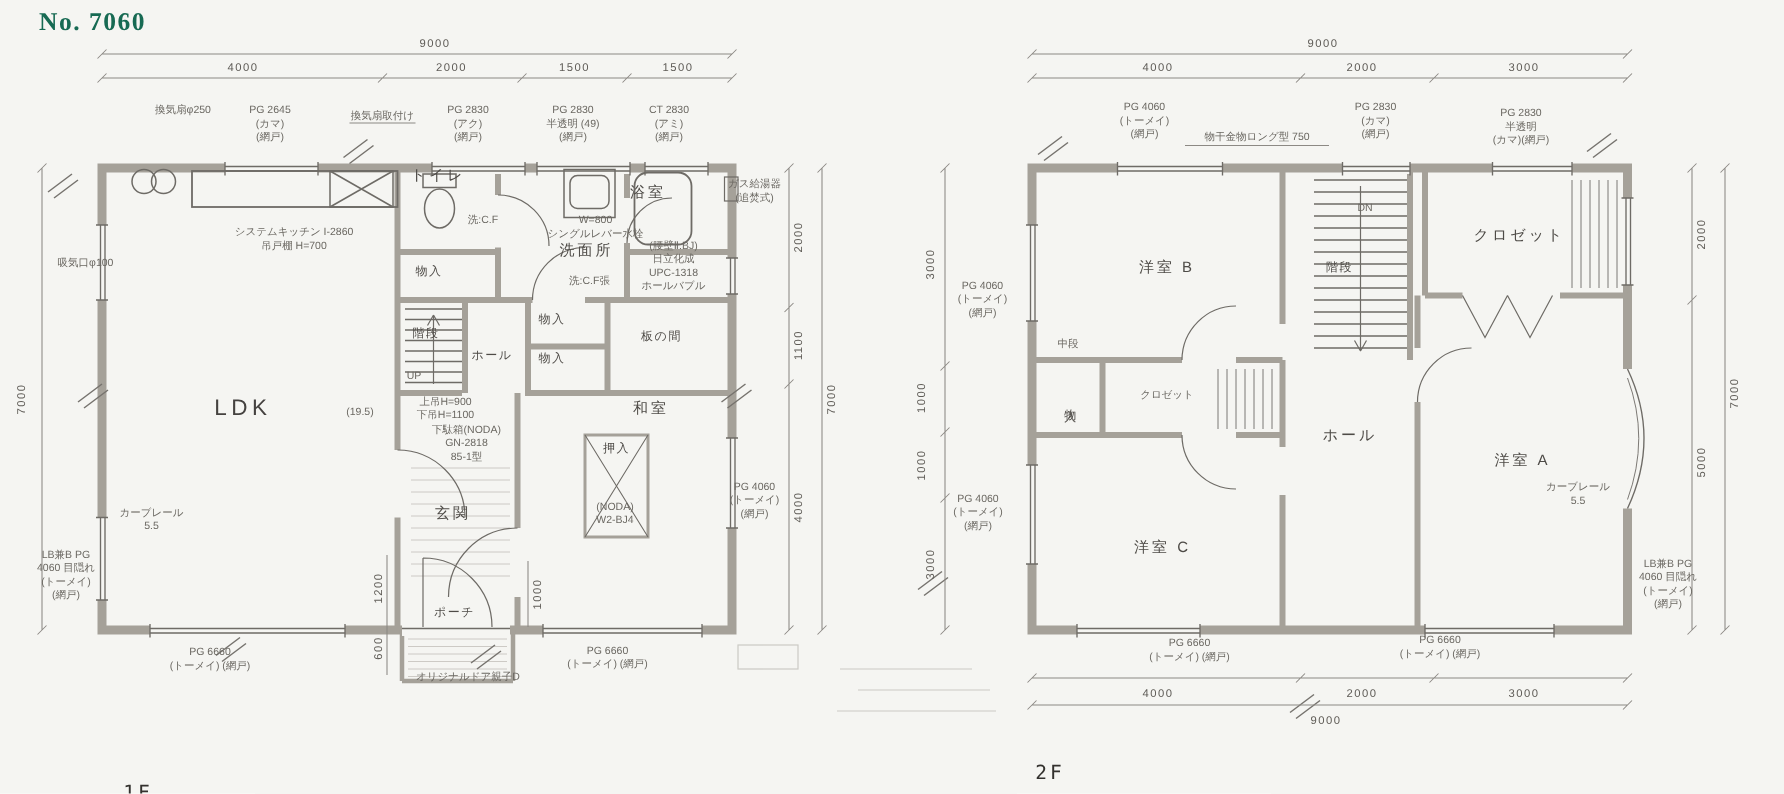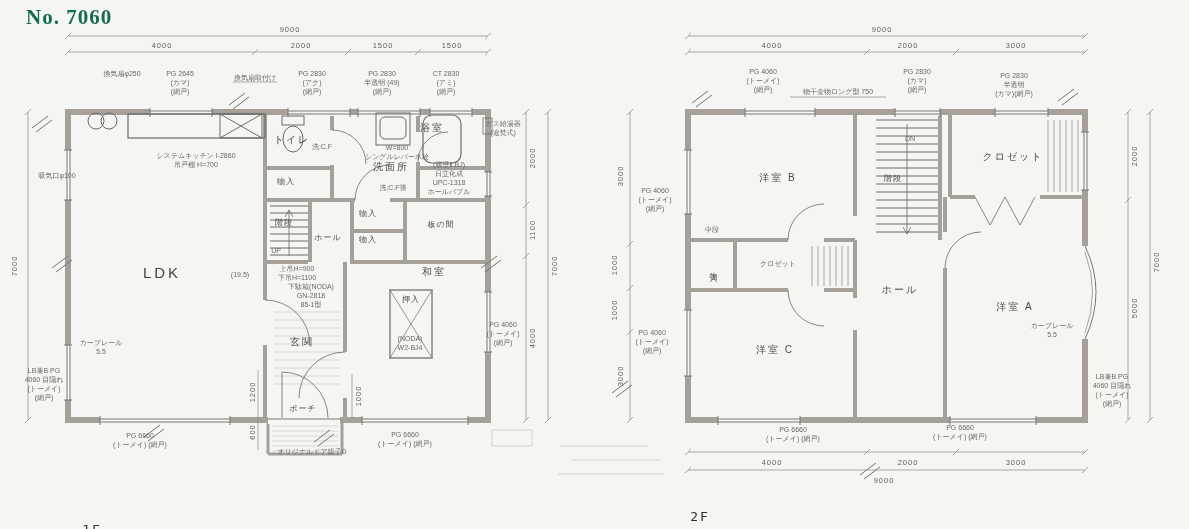--- a/index.html
+++ b/index.html
@@ -9,21 +9,21 @@
   .lbl{position:absolute;transform:translate(-50%,-50%);white-space:nowrap;color:#4e4b47}
   .room{font-size:10px;letter-spacing:2px}
   .rlg{font-size:15px;letter-spacing:3px;color:#454240}
   .r8{font-size:8px;letter-spacing:1px}
   .ann{font-size:7px;line-height:1.3;color:#6b6862;text-align:center;letter-spacing:0}
   .ann span{display:block}
   .dim{font-size:7.5px;color:#5f5c57;letter-spacing:1px}
   .vert{transform:translate(-50%,-50%) rotate(-90deg)}
   .vjp{writing-mode:vertical-rl;transform:translate(-50%,-50%);font-size:8px;letter-spacing:1px}
   .title{position:absolute;left:26px;top:5px;font-family:"Liberation Serif","DejaVu Serif",serif;
-         font-size:21px;font-weight:bold;color:#176a53;letter-spacing:1px}
+         font-size:17px;font-weight:bold;color:#176a53;letter-spacing:1px}
   .flabel{font-size:13px;font-family:"DejaVu Sans Mono","Liberation Mono",monospace;color:#33312e;letter-spacing:2px}
 </style>
 </head>
 <body>
 
 <div class="sheet">
 
   <svg class="linework" width="1189" height="529" viewBox="0 0 1189 529">
 
     <g stroke="#a5a199" fill="none">
@@ -173,21 +173,21 @@
     <g stroke="#9a978f" stroke-width="0.8" fill="none" opacity="0.45">
       <rect x="492" y="430" width="40" height="16"></rect>
       <path d="M560,446H648 M572,460H660 M558,474H664"></path>
     </g>
   </svg>
 
   <div class="title">No. 7060</div>
 
   <div class="lbl rlg" style="left:162px;top:272px">LDK</div>
   <div class="lbl ann" style="left:240px;top:275px">(19.5)</div>
-  <div class="lbl room" style="left:292px;top:140px">トイレ</div>
+  <div class="lbl room" style="left:292px;top:117px">トイレ</div>
   <div class="lbl room" style="left:432px;top:128px">浴室</div>
   <div class="lbl room" style="left:391px;top:167px">洗面所</div>
   <div class="lbl r8" style="left:286px;top:181px">物入</div>
   <div class="lbl r8" style="left:284px;top:222px">階段</div>
   <div class="lbl ann" style="left:276px;top:251px">UP</div>
   <div class="lbl r8" style="left:328px;top:237px">ホール</div>
   <div class="lbl r8" style="left:368px;top:213px">物入</div>
   <div class="lbl r8" style="left:368px;top:239px">物入</div>
   <div class="lbl r8" style="left:441px;top:224px">板の間</div>
   <div class="lbl room" style="left:434px;top:272px">和室</div>
@@ -286,21 +286,21 @@
   <div class="lbl dim vert" style="left:532px;top:230px">1100</div>
   <div class="lbl dim vert" style="left:554px;top:266px">7000</div>
   <div class="lbl dim vert" style="left:532px;top:338px">4000</div>
   <div class="lbl dim vert" style="left:252px;top:392px">1200</div>
   <div class="lbl dim vert" style="left:252px;top:432px">600</div>
   <div class="lbl dim vert" style="left:358px;top:396px">1000</div>
   <div class="lbl flabel" style="left:92px;top:529px">1F</div>
 
   <div class="lbl room" style="left:778px;top:178px">洋室 B</div>
   <div class="lbl room" style="left:1015px;top:307px">洋室 A</div>
-  <div class="lbl room" style="left:775px;top:350px">洋室 C</div>
+  <div class="lbl room" style="left:775px;top:365px">洋室 C</div>
   <div class="lbl room" style="left:1013px;top:157px">クロゼット</div>
   <div class="lbl ann" style="left:778px;top:264px">クロゼット</div>
   <div class="lbl vjp" style="left:712px;top:267px">物入</div>
   <div class="lbl ann" style="left:712px;top:230px">中段</div>
   <div class="lbl room" style="left:900px;top:290px">ホール</div>
   <div class="lbl r8" style="left:893px;top:178px">階段</div>
   <div class="lbl ann" style="left:910px;top:139px">DN</div>
 
   <div class="lbl ann" style="left:763px;top:81px">
     <span>PG 4060</span>

